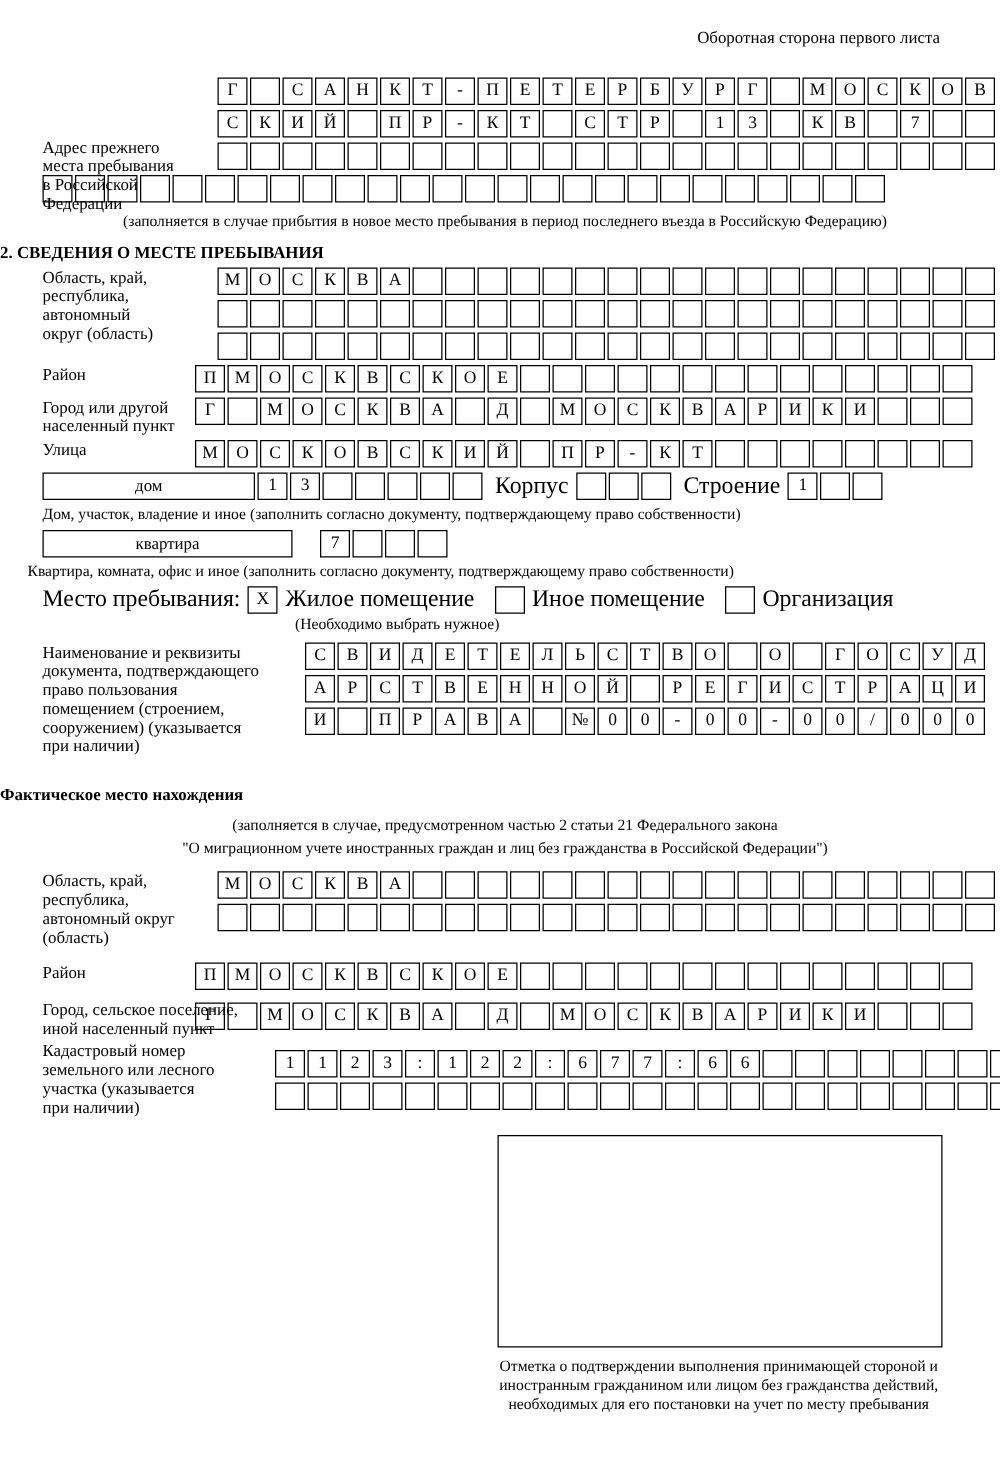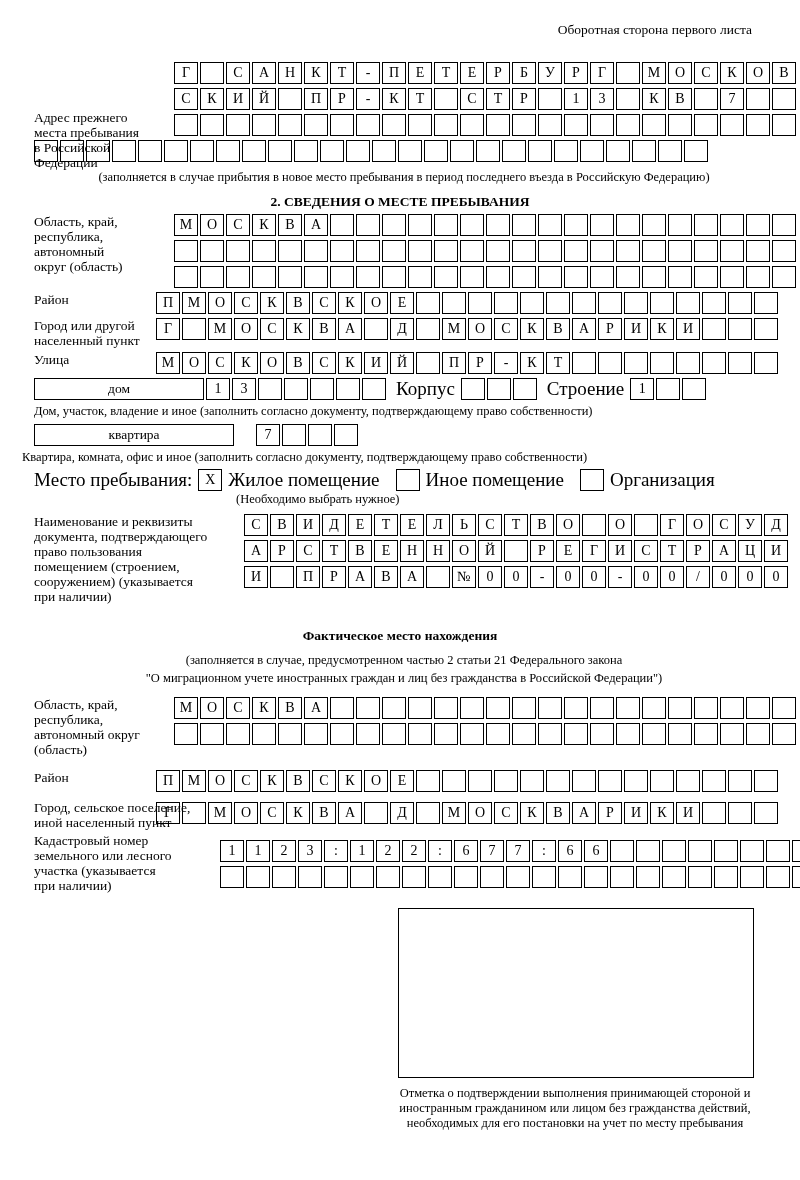--- a/index.html
+++ b/index.html
@@ -46,21 +46,20 @@
   .note{
     position:absolute;
     font-size:12.5px;
     line-height:14px;
   }
   .sec-title{
     position:absolute;
     font-size:13.5px;
     font-weight:bold;
     width:100%;
-    text-align:center;
     font-family:Liberation Serif, serif;
   }
   .inline-row{position:absolute;display:flex;align-items:flex-start;}
   .inline-row .txt{font-size:19px;margin:0 6px 0 0;}
   .bigbox{
     position:absolute;
     border:1px solid #000;
     box-sizing:border-box;
   }
   .footnote{

